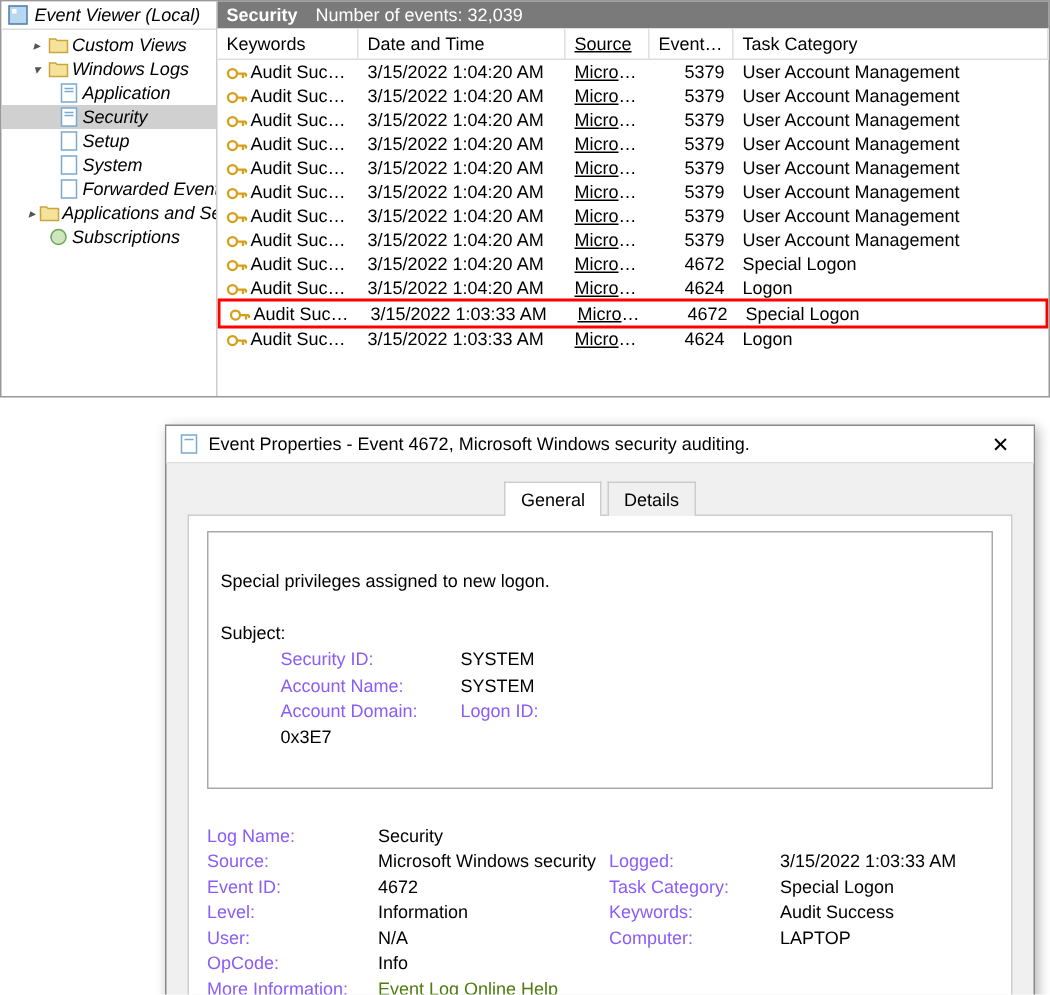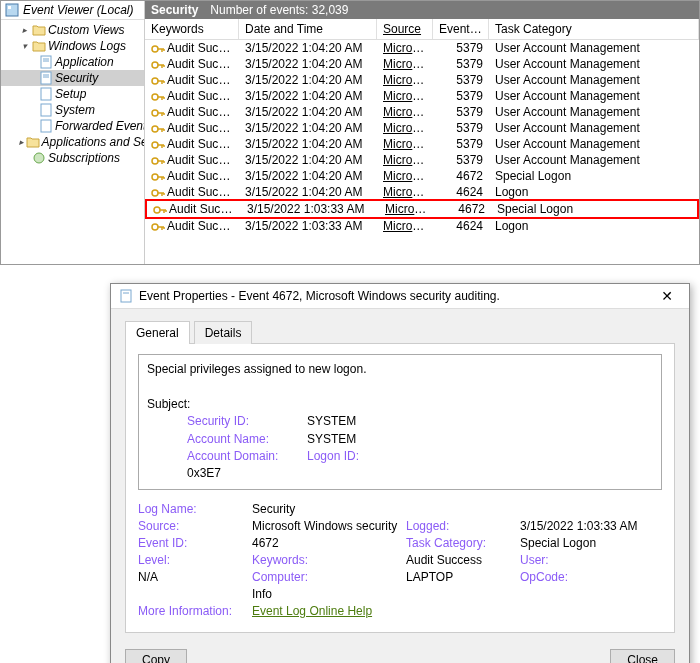--- a/index.html
+++ b/index.html
@@ -34,25 +34,25 @@
   .row .col { border-right: none; padding: 1px 6px; }
   .row.highlight { border: 2px solid red; margin: -1px 0; position: relative; z-index: 2; }
   .key-icon { width: 14px; height: 10px; display: inline-block; margin-right: 2px; vertical-align: middle; }
   
   
   .dialog { position: absolute; top: 283px; left: 110px; width: 580px; background: #f0f0f0; border: 1px solid #888; box-shadow: 2px 2px 8px rgba(0,0,0,0.3); }
   .dialog-title { background: #fff; padding: 4px 8px; display: flex; align-items: center; gap: 6px; border-bottom: 1px solid #ddd; }
   .dialog-title .title-text { flex: 1; }
   .dialog-close { width: 28px; text-align: center; font-size: 14px; cursor: pointer; }
   .dialog-body { padding: 12px 14px 8px; }
-  .tabs { display: flex; gap: 4px; border-bottom: 1px solid #ccc; }
+  .tabs { display: flex; gap: 4px; border-bottom: 1px solid #ccc; justify-content: center; }
   .tab { padding: 4px 10px; background: #f0f0f0; border: 1px solid #ccc; border-bottom: none; margin-bottom: -1px; }
   .tab.active { background: #fff; }
   .tab-content { background: #fff; border: 1px solid #ccc; border-top: none; padding: 10px 12px 14px; }
-  .detail-box { border: 1px solid #aaa; padding: 6px 8px; margin-bottom: 12px; line-height: 1.45; position: relative;}
+  .detail-box { border: 1px solid #aaa; padding: 24px 8px; margin-bottom: 24px; line-height: 1.45; position: relative;}
   .detail-grid { display: grid; grid-template-columns: 110px 150px 110px 1fr; row-gap: 3px; column-gap: 4px; }
   .label { color: #8b5cf6; }
   .link { color: #4d7c0f; text-decoration: underline; cursor: pointer; }
   .dialog-footer { background:#f0f0f0; padding: 8px 14px 10px; display: flex; justify-content: space-between; }
   .btn { background: #e1e1e1; border: 1px solid #adadad; padding: 3px 16px; cursor: pointer; font-size: 12px; }
   
   
   svg { display: block; }
 </style>
 </head>
@@ -353,20 +353,21 @@
         <span>Microsoft Windows security</span>
         <span class="label">Logged:</span>
         <span>3/15/2022 1:03:33 AM</span>
 
         <span class="label">Event ID:</span>
         <span>4672</span>
         <span class="label">Task Category:</span>
         <span>Special Logon</span>
 
         <span class="label">Level:</span>
+        <span>Information</span>
         <span class="label">Keywords:</span>
         <span>Audit Success</span>
 
         <span class="label">User:</span>
         <span>N/A</span>
         <span class="label">Computer:</span>
         <span>LAPTOP</span>
 
         <span class="label">OpCode:</span>
         <span style="grid-column:2/5">Info</span>

